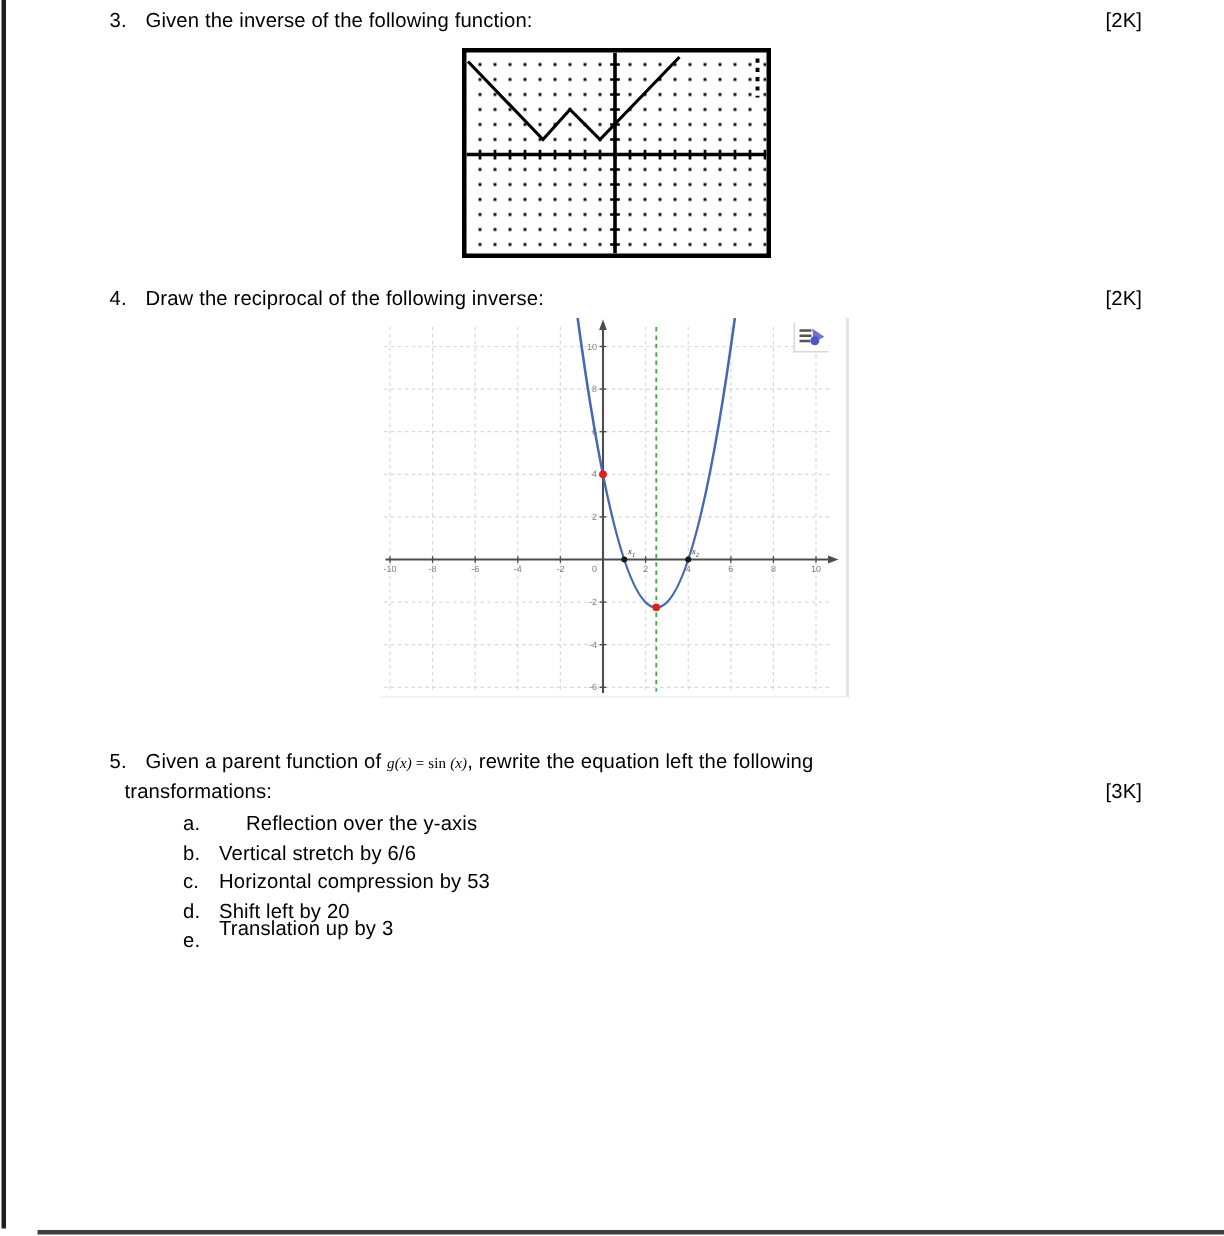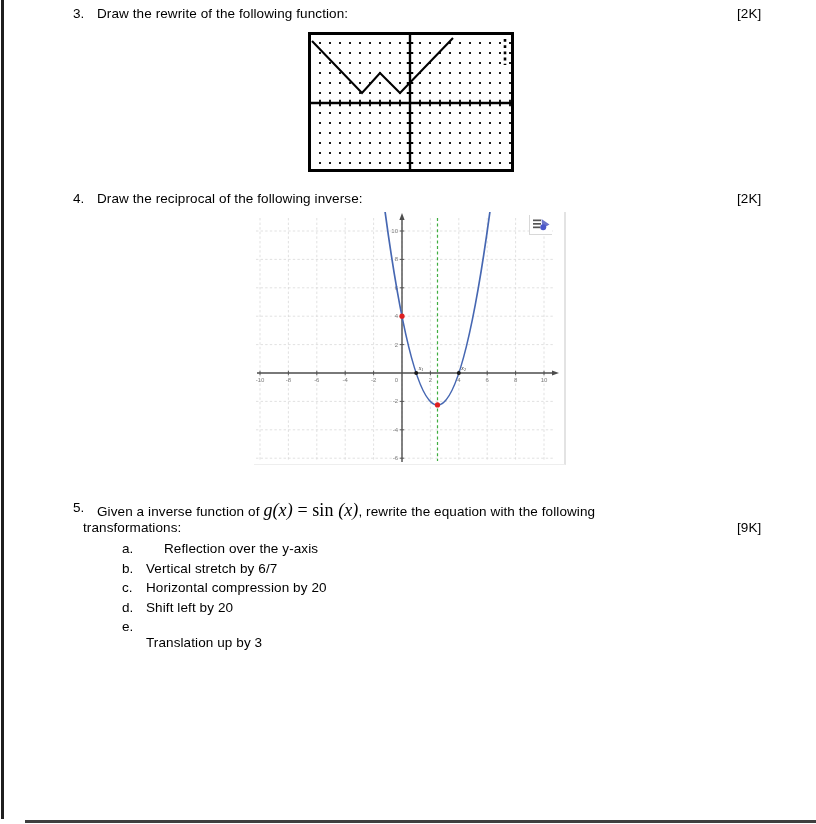--- a/index.html
+++ b/index.html
@@ -2,21 +2,21 @@
 <html><head>
 <meta charset="utf-8">
 <style>
   html,body{margin:0;padding:0}
   body{
     width:816px;height:824px;background:#ffffff;position:relative;overflow:hidden;
     font-family:"Liberation Sans",sans-serif;color:#000;
   }
   .abs{position:absolute}
   .qtext{font-size:13.5px;white-space:nowrap;letter-spacing:.1px}
-  .math{font-family:"Liberation Serif",serif;font-size:18px}
+  .math{font-family:"Liberation Serif",serif;font-size:10px}
   .it{font-style:italic}
   .rule-left{left:1px;top:0;width:3px;height:819px;background:#1f1f1f}
   .rule-bottom{left:25px;top:820px;width:791px;height:3px;background:#3f3f3f}
 
   
   .ti-box{left:308px;top:32px;width:200px;height:134px;border:3px solid #000;background:#fff}
   .ti-tick{stroke:#000;stroke-width:6.5;stroke-dasharray:1.8 8.2;fill:none}
   .ti-axis{stroke:#000;stroke-width:2.4;fill:none}
   .ti-curve{stroke:#000;stroke-width:2.1;fill:none;stroke-linejoin:miter}
 
@@ -34,21 +34,21 @@
   .geo-icon{position:absolute;right:12px;top:3px;width:22px;height:19px;background:#fff;
             border-left:1px solid #d8d8d8;border-bottom:1px solid #d8d8d8}
 </style>
 </head>
 <body>
 
 <div class="abs rule-left"></div>
 <div class="abs rule-bottom"></div>
 
 <span class="abs qtext" style="left:73px;top:6px">3.</span>
-<span class="abs qtext" style="left:97px;top:6px">Draw the rewrite of the following function:</span>
+<span class="abs qtext" style="left:97px;top:6px">Given the inverse of the following function:</span>
 <span class="abs qtext" style="left:737px;top:6px">[2K]</span>
 
 <div class="abs ti-box">
   <svg width="200" height="134" viewBox="0 0 200 134">
     <defs>
       <pattern id="tidots" width="10" height="10" patternUnits="userSpaceOnUse">
         <rect x="8.05" y="7.05" width="1.9" height="1.9" fill="#000"></rect>
       </pattern>
     </defs>
     <rect x="0" y="0" width="200" height="134" fill="url(#tidots)"></rect>
@@ -152,27 +152,27 @@
       <rect x="3" y="8" width="8" height="1.7" fill="#555"></rect>
       <rect x="3" y="11.5" width="7" height="1.7" fill="#555"></rect>
       <polygon points="11.5,4 19.5,9.5 12.5,13.5" fill="#6b74c9"></polygon>
       <circle cx="13.2" cy="12.2" r="3" fill="#4a57c9"></circle>
     </svg>
   </div>
 </div>
 
 <span class="abs qtext" style="left:73px;top:500px">5.</span>
 <div class="abs qtext" style="left:97px;top:500px">
-  <span>Given a inverse function of </span><span class="math it">g(x)</span><span class="math"> = </span><span class="math">sin </span><span class="math it">(x)</span><span>, rewrite the equation with the following</span>
+  <span>Given a parent function of </span><span class="math it">g(x)</span><span class="math"> = </span><span class="math">sin </span><span class="math it">(x)</span><span>, rewrite the equation left the following</span>
 </div>
 <span class="abs qtext" style="left:83px;top:520px">transformations:</span>
-<span class="abs qtext" style="left:737px;top:520px">[9K]</span>
+<span class="abs qtext" style="left:737px;top:520px">[3K]</span>
 
 <span class="abs qtext" style="left:122px;top:541px">a.</span>
 <span class="abs qtext" style="left:164px;top:541px">Reflection over the y-axis</span>
 <span class="abs qtext" style="left:122px;top:561px">b.</span>
-<span class="abs qtext" style="left:146px;top:561px">Vertical stretch by 6/7</span>
+<span class="abs qtext" style="left:146px;top:561px">Vertical stretch by 6/6</span>
 <span class="abs qtext" style="left:122px;top:580px">c.</span>
-<span class="abs qtext" style="left:146px;top:580px">Horizontal compression by 20</span>
+<span class="abs qtext" style="left:146px;top:580px">Horizontal compression by 53</span>
 <span class="abs qtext" style="left:122px;top:600px">d.</span>
 <span class="abs qtext" style="left:146px;top:600px">Shift left by 20</span>
 <span class="abs qtext" style="left:122px;top:619px">e.</span>
-<span class="abs qtext" style="left:146px;top:635px">Translation up by 3</span>
+<span class="abs qtext" style="left:146px;top:611px">Translation up by 3</span>
 
 </body></html>

